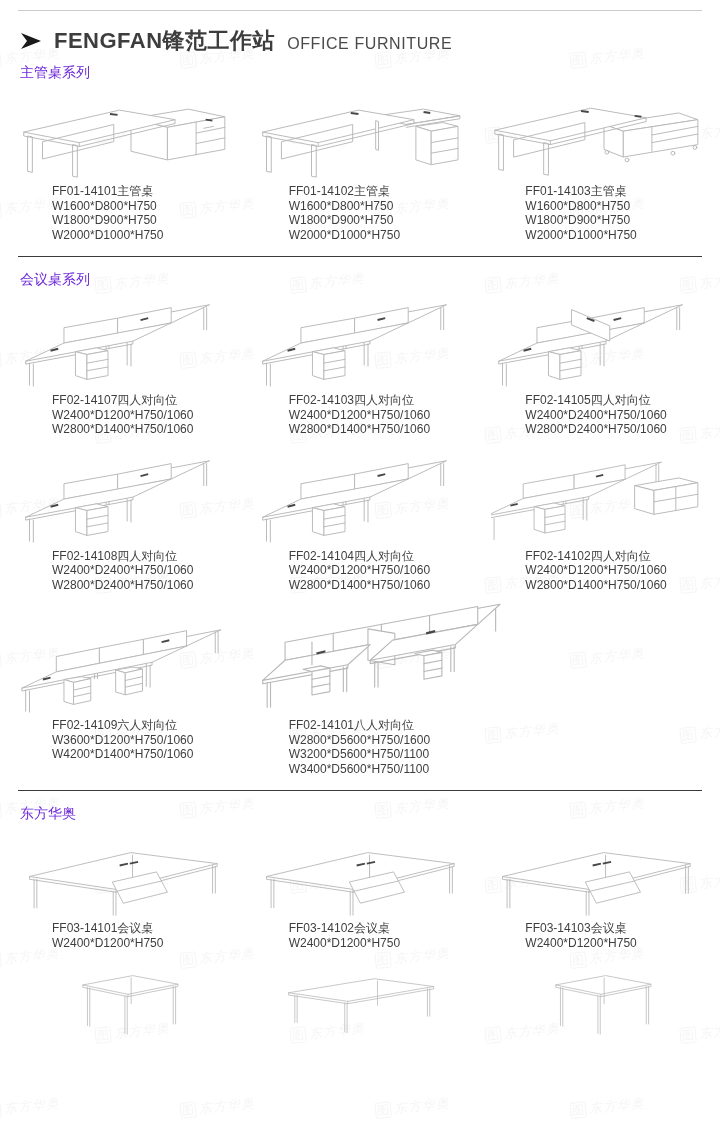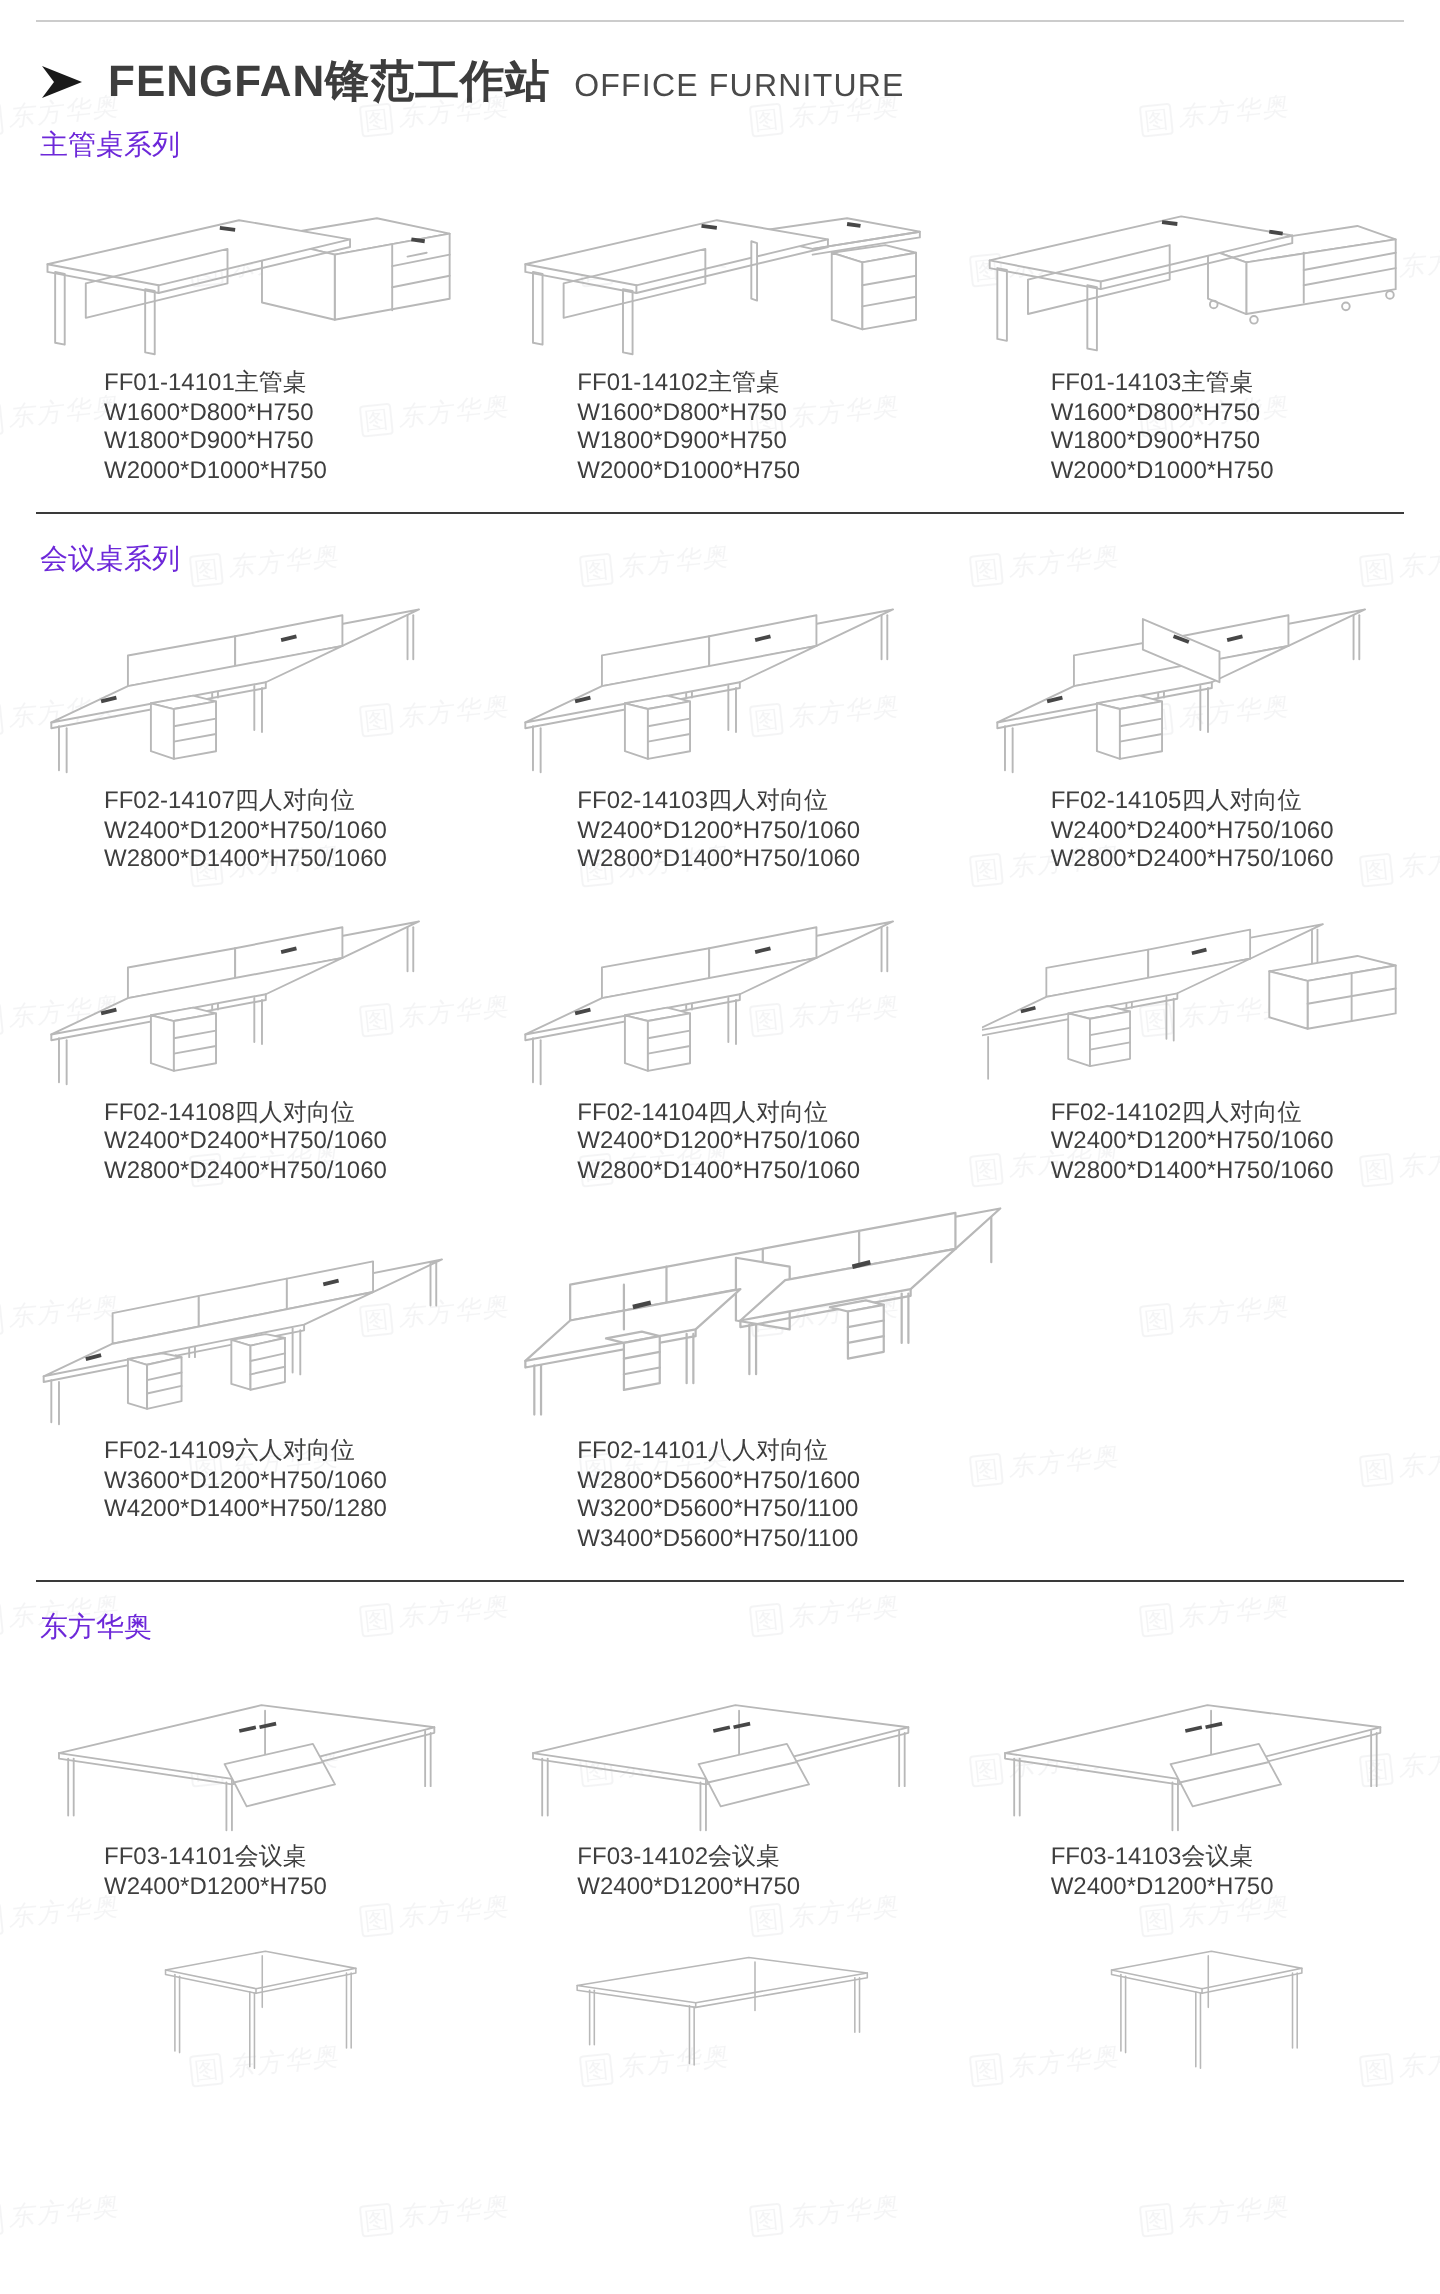--- a/index.html
+++ b/index.html
@@ -740,21 +740,21 @@
     <div class="grid">
         <div class="cell">
           <div class="art" style="height: 112px;">
             <svg viewBox="0 0 220 100" preserveAspectRatio="xMidYMax meet">
               <use href="#sym-workstation-6"></use>
             </svg>
           </div>
           <div class="label">
             <div class="code">FF02-14109六人对向位</div>
             <div>W3600*D1200*H750/1060</div>
-            <div>W4200*D1400*H750/1280</div>
+            <div>W4200*D1400*H750/1060</div>
           </div>
         </div>
         <div class="cell">
           <div class="art" style="height: 112px;">
             <svg class="wide" viewBox="0 0 220 100" preserveAspectRatio="xMidYMax meet">
               <use href="#sym-workstation-8"></use>
             </svg>
           </div>
           <div class="label">
             <div class="code">FF02-14101八人对向位</div>

